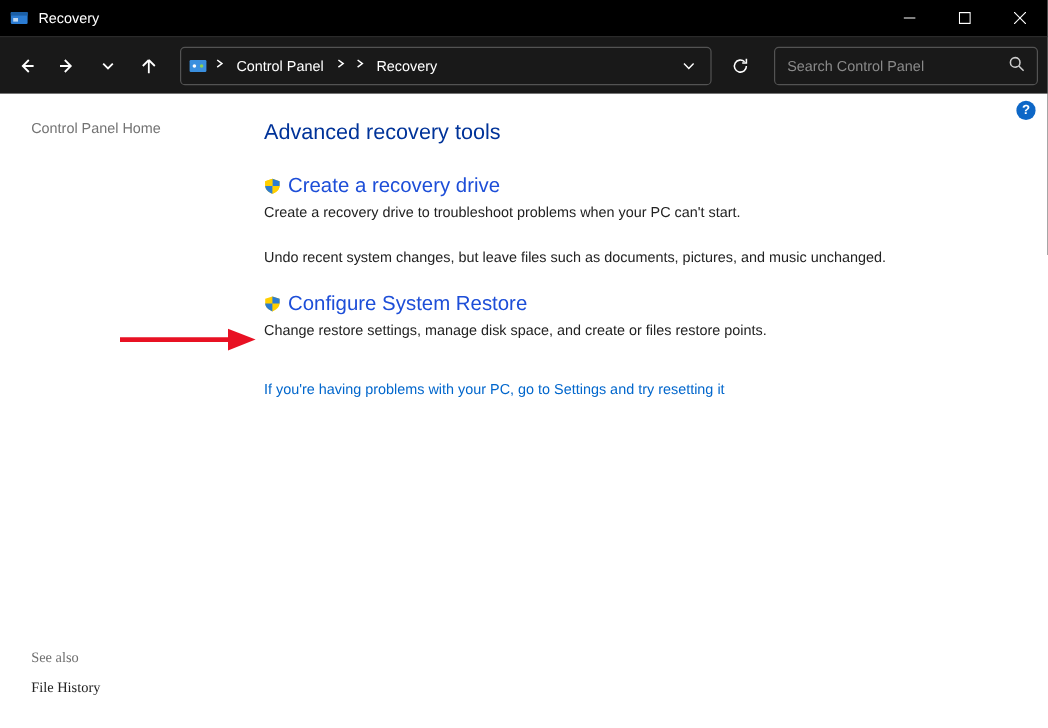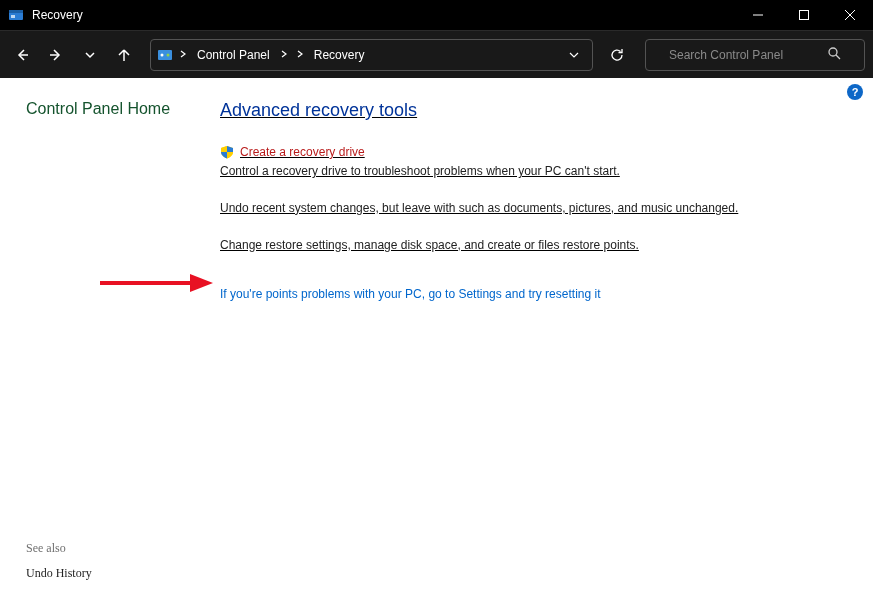--- a/index.html
+++ b/index.html
@@ -71,21 +71,21 @@
     .crumb-sep { color:#fff; font-size:10px; padding:0 2px;}
     .address-spacer { flex:1; }
     .address-right-btn { width:24px; display:flex; align-items:center; justify-content:center; cursor:pointer; color:#fff;}
     .refresh-btn { width:36px; height:32px; display:flex; align-items:center; justify-content:center; color:#fff; cursor:pointer; border-radius:4px;}
 
     .search-box {
       width: 220px; height: 32px;
       border: 1px solid #535353; border-radius: 4px;
       background: #191919;
       display: flex; align-items: center;
-      padding: 0 23px;
+      padding: 0 10px;
       margin-left: 4px;
     }
     .search-input {
       flex: 1; background: transparent; border: none; outline: none;
       color: #fff; font-size: 12px; font-family: inherit;
     }
     .search-input::placeholder { color: #8a8a8a; }
     .search-icon-btn { color:#ccc; cursor:pointer; }
 
     .content {
@@ -99,32 +99,32 @@
       background: #0d67c7; color: #fff;
       font-size: 11px; font-weight: bold;
       display: flex; align-items:center; justify-content:center;
       cursor: pointer;
     }
 
     .sidebar {
       position: absolute; left: 0; top: 0; bottom: 0;
       width: 200px; padding: 22px 0 0 26px;
     }
-    .cp-home { color: #14532d; font-size: 16px; cursor: pointer; }
+    .cp-home { color: #737373; font-size: 12px; cursor: pointer; }
     .see-also-block { position: absolute; left: 26px; bottom: 26px; font-family: Liberation Serif, serif; }
     .see-also { color: #6f6f6f; font-size: 12px; margin-bottom: 10px; }
     .file-history { color: #232323; font-size: 12px; cursor: pointer; }
 
     .main {
-      position: absolute; left: 220px; right: 20px; top: 22px; text-decoration: underline;
+      position: absolute; left: 220px; right: 20px; top: 22px;
     }
     .page-title { color: #003399; font-size: 18px; font-weight: 400; margin-bottom: 24px; }
     .tool-item { margin-bottom: 20px; }
     .tool-link-row { display: flex; align-items: center; gap: 6px; margin-bottom: 4px;}
-    .tool-link { color: #b91c1c; font-size: 12px; cursor: pointer; }
+    .tool-link { color: #1d4ed8; font-size: 17px; cursor: pointer; }
     .tool-desc { color: #222; font-size: 12px; line-height: 1.4; }
     .settings-link { color: #0066cc; font-size: 12px; cursor: pointer; margin-top: 14px; display:inline-block;}
 
     .shield-icon { width: 14px; height: 14px; display:inline-flex; }
 
     .arrow-annotation {
       position: absolute;
       left: 95px; top: 190px;
       pointer-events: none;
     }
@@ -238,51 +238,61 @@
   </div>
 </div>
 
 <div class="content">
   <div class="help-badge">?</div>
 
   <div class="sidebar">
     <div class="cp-home">Control Panel Home</div>
     <div class="see-also-block">
       <div class="see-also">See also</div>
-      <div class="file-history">Undo History</div>
+      <div class="file-history">File History</div>
     </div>
   </div>
 
   <div class="main">
     <div class="page-title">Advanced recovery tools</div>
 
     <div class="tool-item">
       <div class="tool-link-row">
         <span class="shield-icon">
           <svg width="14" height="14" viewBox="0 0 14 14">
               <path d="M7 1 L13 3 V7 C13 10 10 12.5 7 13.5 C4 12.5 1 10 1 7 V3 Z" fill="#ffcf00"></path>
               <path d="M7 1 L13 3 V7 L7 7 Z" fill="#2b7cd3"></path>
               <path d="M7 7 L13 7 C13 10 10 12.5 7 13.5 Z" fill="#ffcf00"></path>
               <path d="M7 1 L1 3 V7 L7 7 Z" fill="#ffcf00"></path>
               <path d="M7 7 L1 7 V7 C1 10 4 12.5 7 13.5 Z" fill="#2b7cd3"></path>
             </svg>
         </span>
         <span class="tool-link">Create a recovery drive</span>
       </div>
-      <div class="tool-desc">Control a recovery drive to troubleshoot problems when your PC can't start.</div>
+      <div class="tool-desc">Create a recovery drive to troubleshoot problems when your PC can't start.</div>
     </div>
 
     <div class="tool-item">
-      <div class="tool-desc">Undo recent system changes, but leave with such as documents, pictures, and music unchanged.</div>
+      <div class="tool-desc">Undo recent system changes, but leave files such as documents, pictures, and music unchanged.</div>
     </div>
 
     <div class="tool-item">
+      <div class="tool-link-row">
+        <span class="shield-icon">
+          <svg width="14" height="14" viewBox="0 0 14 14">
+              <path d="M7 1 L13 3 V7 C13 10 10 12.5 7 13.5 C4 12.5 1 10 1 7 V3 Z" fill="#ffcf00"></path>
+              <path d="M7 1 L13 3 V7 L7 7 Z" fill="#2b7cd3"></path>
+              <path d="M7 7 L1 7 V7 C1 10 4 12.5 7 13.5 Z" fill="#2b7cd3"></path>
+            </svg>
+        </span>
+        <span class="tool-link">Configure System Restore</span>
+      </div>
       <div class="tool-desc">Change restore settings, manage disk space, and create or files restore points.</div>
     </div>
 
-    <div class="settings-link">If you're points problems with your PC, go to Settings and try resetting it</div>
+    <div class="settings-link">If you're having problems with your PC, go to Settings and try resetting it</div>
   </div>
 
   <svg class="arrow-annotation" width="120" height="30" viewBox="0 0 120 30">
     <line x1="5" y1="15" x2="100" y2="15" stroke="#e81123" stroke-width="4"></line>
     <polygon points="95,6 118,15 95,24" fill="#e81123"></polygon>
   </svg>
 </div>
 
 </body></html>

